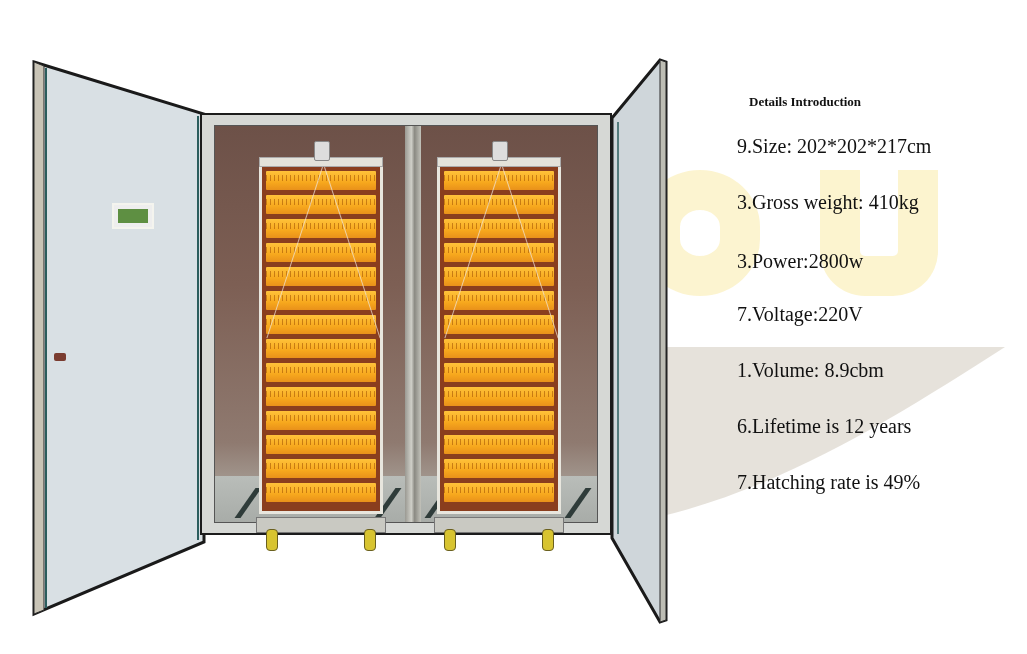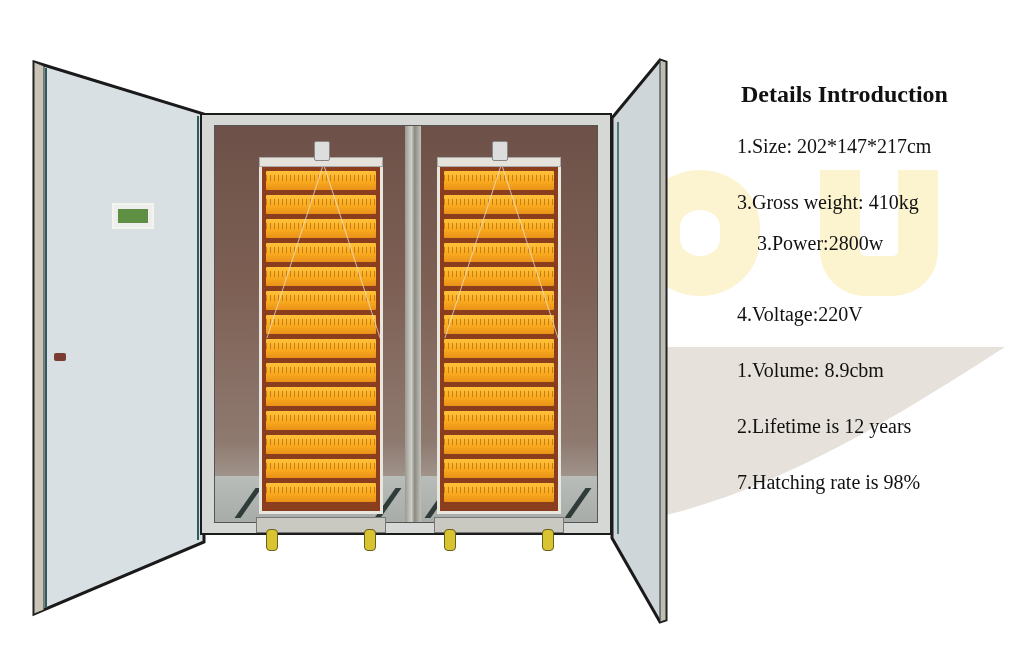--- a/index.html
+++ b/index.html
@@ -47,21 +47,21 @@
     .wheel { position: absolute; bottom: -40px; width: 10px; height: 20px; background: #d8c430; border: 1px solid #6a6020; border-radius: 4px; }
     .wire { position: absolute; top: 0; width: 1px; height: 180px; background: rgba(240,230,220,0.7); transform-origin: top center; }
 
     .door-panel { position: absolute; }
     .vent-window { position: absolute; left: 112px; top: 203px; width: 42px; height: 26px; background: #eee; border: 2px solid #f4f4ee; box-sizing: border-box; }
     .vent-window::after { content: ""; position: absolute; left: 4px; top: 4px; right: 4px; bottom: 4px; background: #5e8f42; }
     .handle { position: absolute; left: 54px; top: 353px; width: 12px; height: 8px; background: #7a3c30; border-radius: 2px; }
 
     
     .details { position: absolute; left: 737px; top: 76px; width: 280px; }
-    .details-title { font-weight: bold; font-size: 24px; color: #111; line-height: 28px; margin: 4px; }
+    .details-title { font-weight: bold; font-size: 13px; color: #111; line-height: 28px; margin: 12px; }
     .details-list { list-style: none; margin: 0; padding: 0; }
     .details-item { position: absolute; left: 0; font-size: 20px; color: #111; white-space: nowrap; line-height: 26px; }
   </style>
 </head>
 <body>
 
 <svg class="wm-swoosh" viewBox="0 0 1027 654">
   <path d="M70 300 C 200 420, 360 520, 520 530 C 700 540, 860 440, 1005 347 L 70 347 Z" fill="rgba(200,190,175,0.45)"></path>
 </svg>
 
@@ -146,21 +146,21 @@
   <svg class="door-panel" style="left:608px; top:58px;" width="64" height="568" viewBox="0 0 64 568">
     <polygon points="4,60 52,2 58,4 58,562 52,564 4,480" fill="#cfd6da" stroke="#1a1a1a" stroke-width="3"></polygon>
     <polygon points="52,2 58,4 58,562 52,564" fill="#bdbdb4" stroke="#2a2a2a" stroke-width="1"></polygon>
     <line x1="10" y1="64" x2="10" y2="476" stroke="#2b5d5d" stroke-width="1.5"></line>
   </svg>
 </div>
 
 <div class="details">
   <h2 class="details-title">Details Introduction</h2>
   <ul class="details-list">
-    <li class="details-item" style="top:57px;">1.Size: 202*147*217cm</li>
+    <li class="details-item" style="top:57px;">9.Size: 202*202*217cm</li>
     <li class="details-item" style="top:113px;">3.Gross weight: 410kg</li>
-    <li class="details-item" style="top:154px;margin-left:20px;">3.Power:2800w</li>
-    <li class="details-item" style="top:225px;">4.Voltage:220V</li>
+    <li class="details-item" style="top:172px;">3.Power:2800w</li>
+    <li class="details-item" style="top:225px;">7.Voltage:220V</li>
     <li class="details-item" style="top:281px;">1.Volume: 8.9cbm</li>
-    <li class="details-item" style="top:337px;">2.Lifetime is 12 years</li>
-    <li class="details-item" style="top:393px;">7.Hatching rate is 98%</li>
+    <li class="details-item" style="top:337px;">6.Lifetime is 12 years</li>
+    <li class="details-item" style="top:393px;">7.Hatching rate is 49%</li>
   </ul>
 </div>
 
 </body></html>

